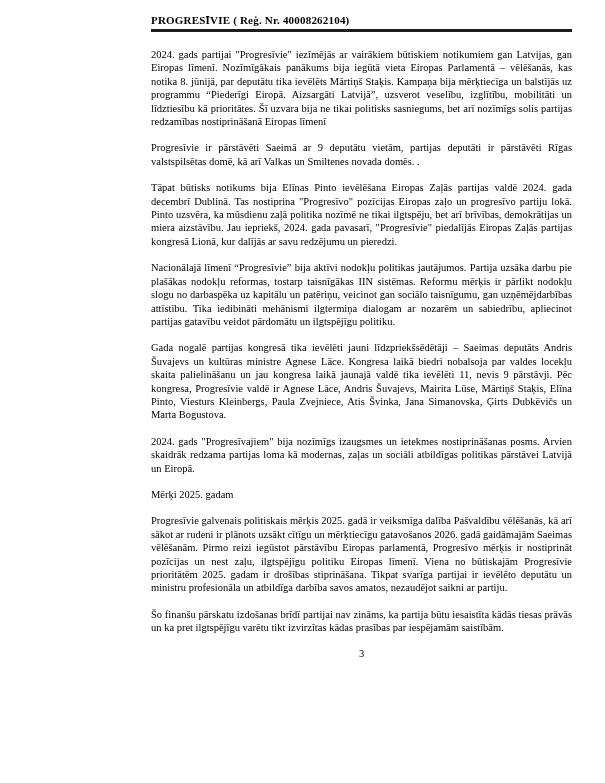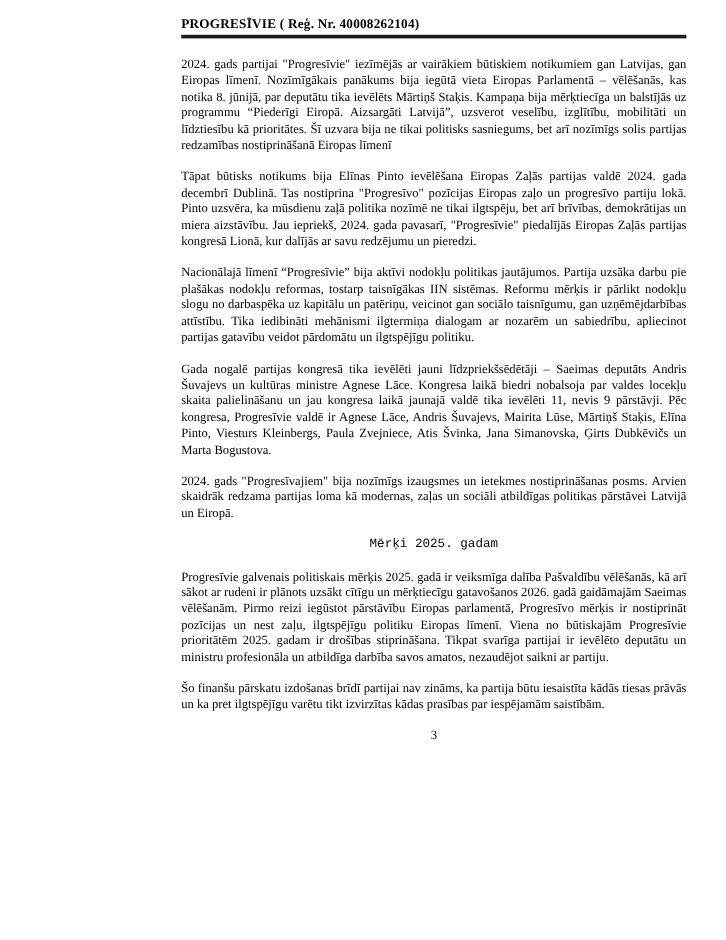--- a/index.html
+++ b/index.html
@@ -36,41 +36,41 @@
   }
   p.body-par {
     font-size: 10.5px;
     line-height: 13.4px;
     text-align: justify;
     margin: 0 0 13px 0;
   }
   p.section-head {
     font-size: 10.5px;
     line-height: 13.4px;
-    text-align: center;
+    text-align: left;
     margin: 0 0 13px 0;
-    font-family: Liberation Mono, monospace;
   }
   .page-number {
     font-size: 10.5px;
     text-align: center;
     margin-top: 7px;
   }
 </style>
 </head>
 <body>
 
 <div class="page">
 
   <div class="doc-header">
     <div>PROGRESĪVIE ( Reģ. Nr. 40008262104)</div>
   </div>
 
   <p class="body-par">2024. gads partijai "Progresīvie" iezīmējās ar vairākiem būtiskiem notikumiem gan Latvijas, gan Eiropas līmenī. Nozīmīgākais panākums bija iegūtā vieta Eiropas Parlamentā – vēlēšanās, kas notika 8. jūnijā, par deputātu tika ievēlēts Mārtiņš Staķis. Kampaņa bija mērķtiecīga un balstījās uz programmu “Piederīgi Eiropā. Aizsargāti Latvijā”, uzsverot veselību, izglītību, mobilitāti un līdztiesību kā prioritātes. Šī uzvara bija ne tikai politisks sasniegums, bet arī nozīmīgs solis partijas redzamības nostiprināšanā Eiropas līmenī</p>
 
+  <p class="body-par">Progresīvie ir pārstāvēti Saeimā ar 9 deputātu vietām, partijas deputāti ir pārstāvēti Rīgas valstspilsētas domē, kā arī Valkas un Smiltenes novada domēs. .</p>
 
   <p class="body-par">Tāpat būtisks notikums bija Elīnas Pinto ievēlēšana Eiropas Zaļās partijas valdē 2024. gada decembrī Dublinā. Tas nostiprina "Progresīvo" pozīcijas Eiropas zaļo un progresīvo partiju lokā. Pinto uzsvēra, ka mūsdienu zaļā politika nozīmē ne tikai ilgtspēju, bet arī brīvības, demokrātijas un miera aizstāvību. Jau iepriekš, 2024. gada pavasarī, "Progresīvie" piedalījās Eiropas Zaļās partijas kongresā Lionā, kur dalījās ar savu redzējumu un pieredzi.</p>
 
   <p class="body-par">Nacionālajā līmenī “Progresīvie” bija aktīvi nodokļu politikas jautājumos. Partija uzsāka darbu pie plašākas nodokļu reformas, tostarp taisnīgākas IIN sistēmas. Reformu mērķis ir pārlikt nodokļu slogu no darbaspēka uz kapitālu un patēriņu, veicinot gan sociālo taisnīgumu, gan uzņēmējdarbības attīstību. Tika iedibināti mehānismi ilgtermiņa dialogam ar nozarēm un sabiedrību, apliecinot partijas gatavību veidot pārdomātu un ilgtspējīgu politiku.</p>
 
   <p class="body-par">Gada nogalē partijas kongresā tika ievēlēti jauni līdzpriekšsēdētāji – Saeimas deputāts Andris Šuvajevs un kultūras ministre Agnese Lāce. Kongresa laikā biedri nobalsoja par valdes locekļu skaita palielināšanu un jau kongresa laikā jaunajā valdē tika ievēlēti 11, nevis 9 pārstāvji. Pēc kongresa, Progresīvie valdē ir Agnese Lāce, Andris Šuvajevs, Mairita Lūse, Mārtiņš Staķis, Elīna Pinto, Viesturs Kleinbergs, Paula Zvejniece, Atis Švinka, Jana Simanovska, Ģirts Dubkēvičs un Marta Bogustova.</p>
 
   <p class="body-par">2024. gads "Progresīvajiem" bija nozīmīgs izaugsmes un ietekmes nostiprināšanas posms. Arvien skaidrāk redzama partijas loma kā modernas, zaļas un sociāli atbildīgas politikas pārstāvei Latvijā un Eiropā.</p>
 
   <p class="section-head">Mērķi 2025. gadam</p>

